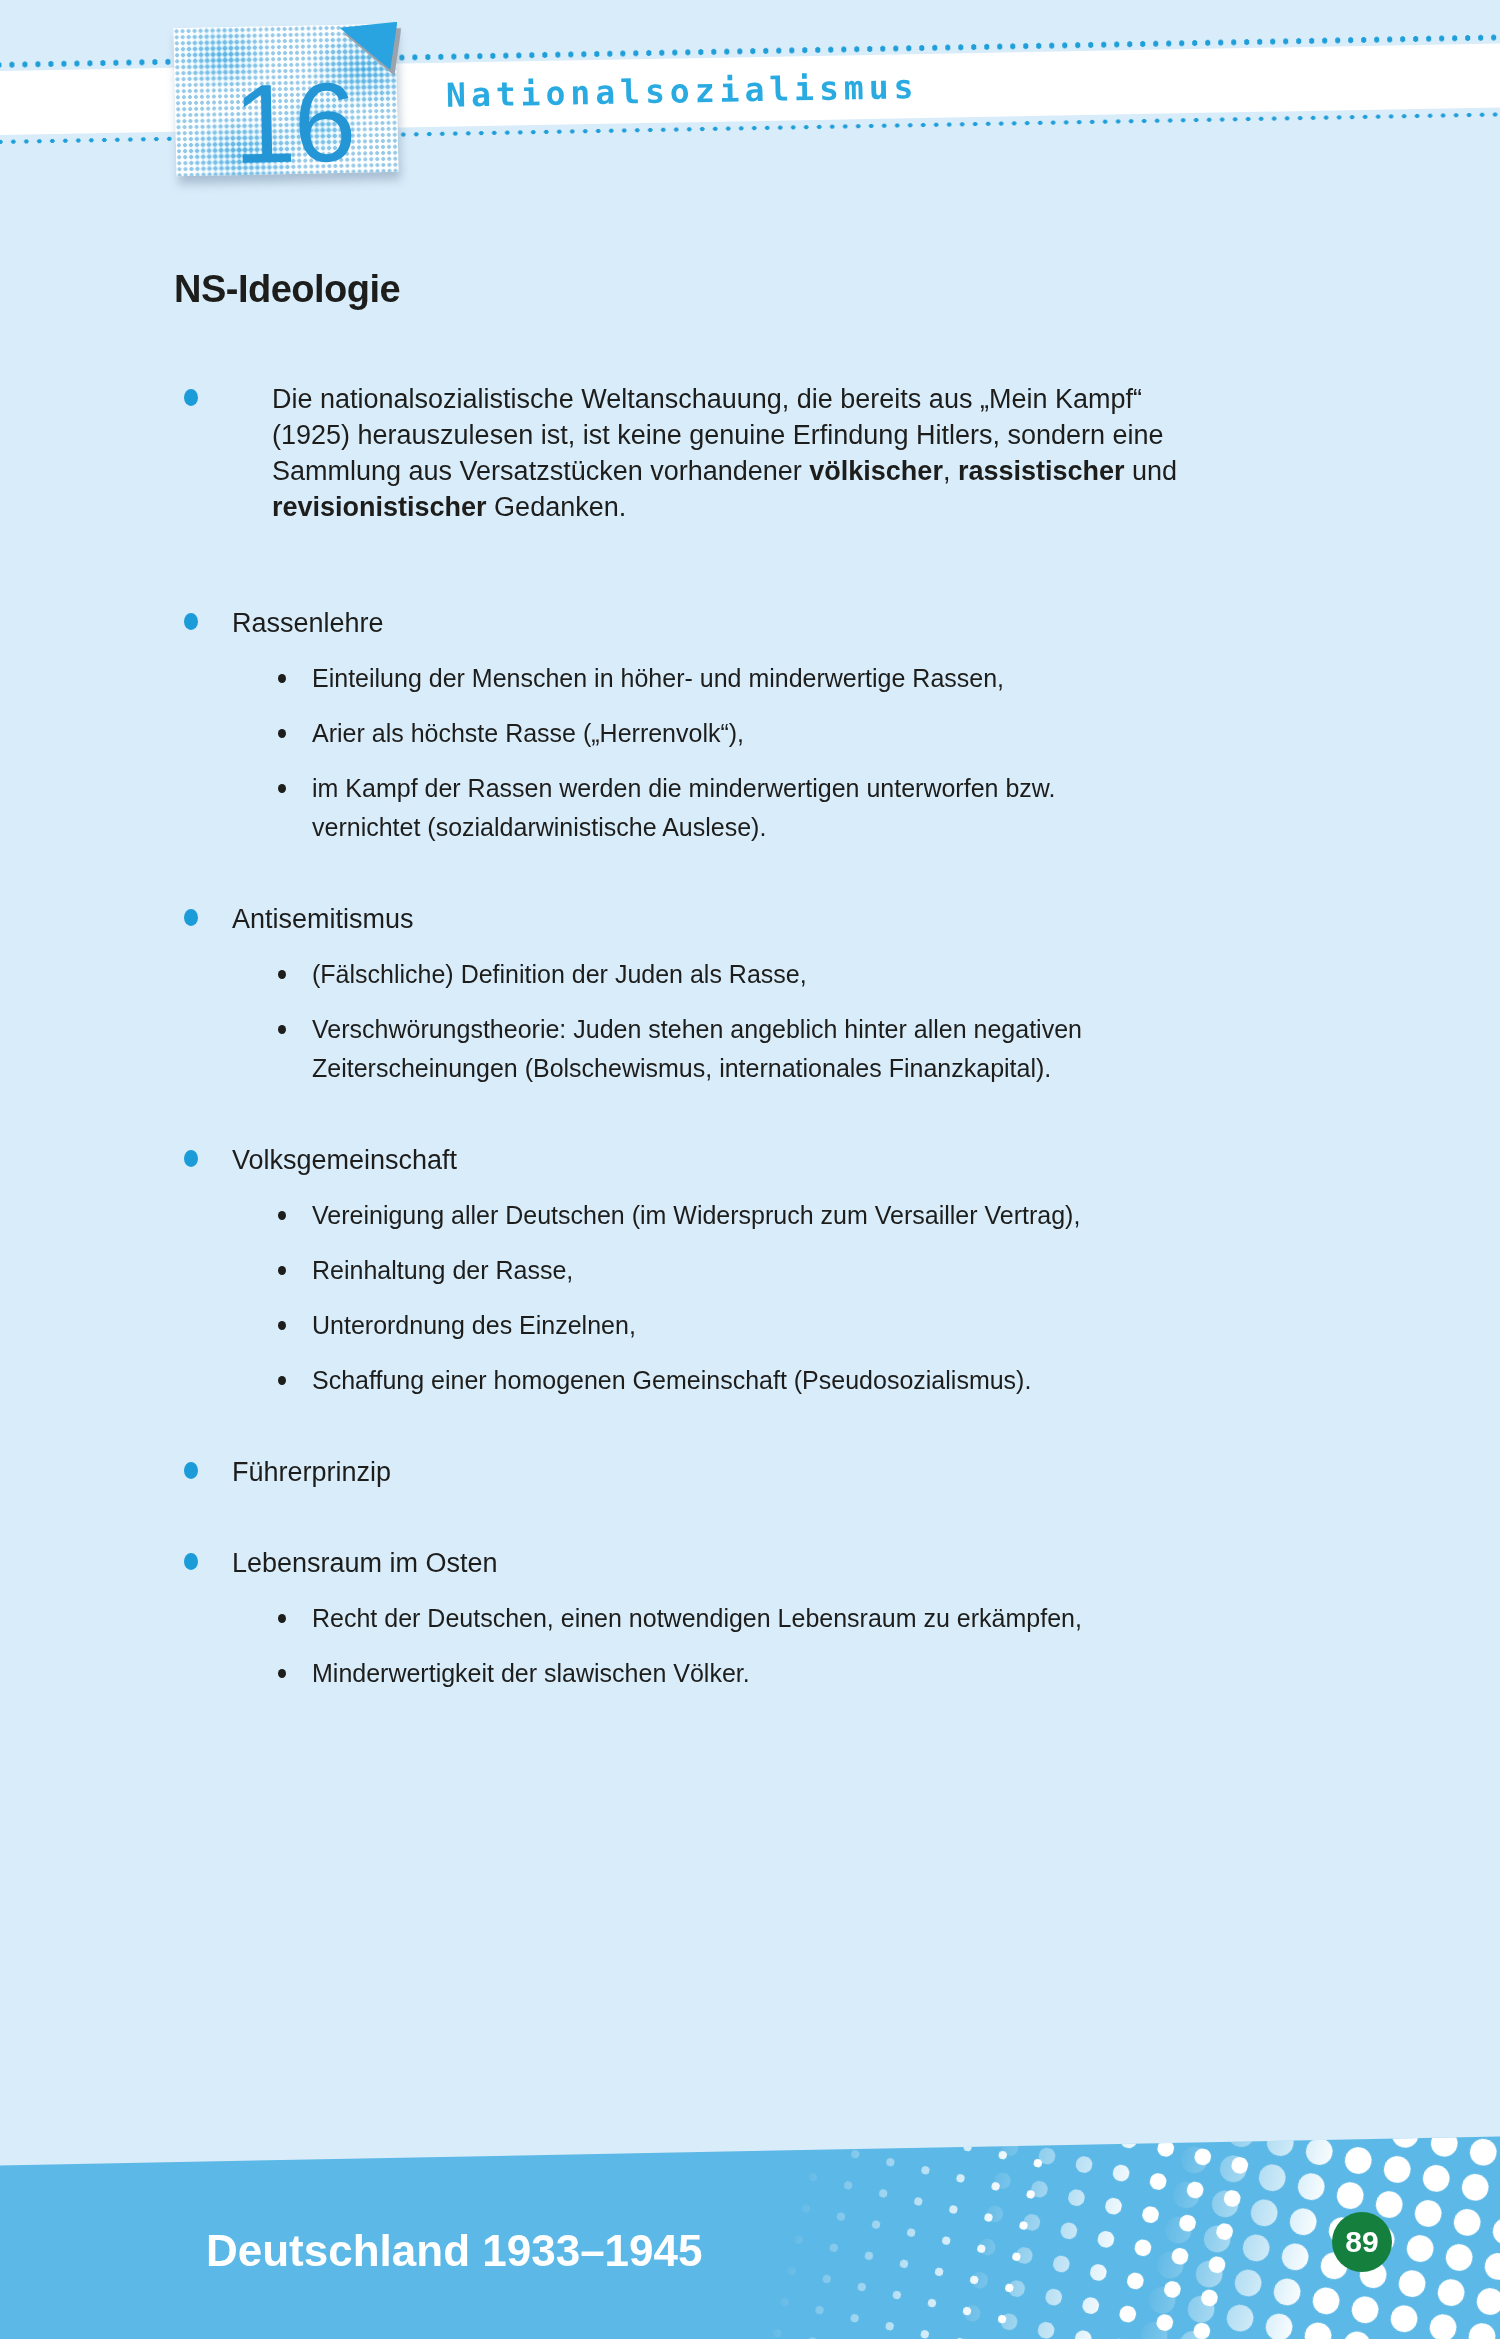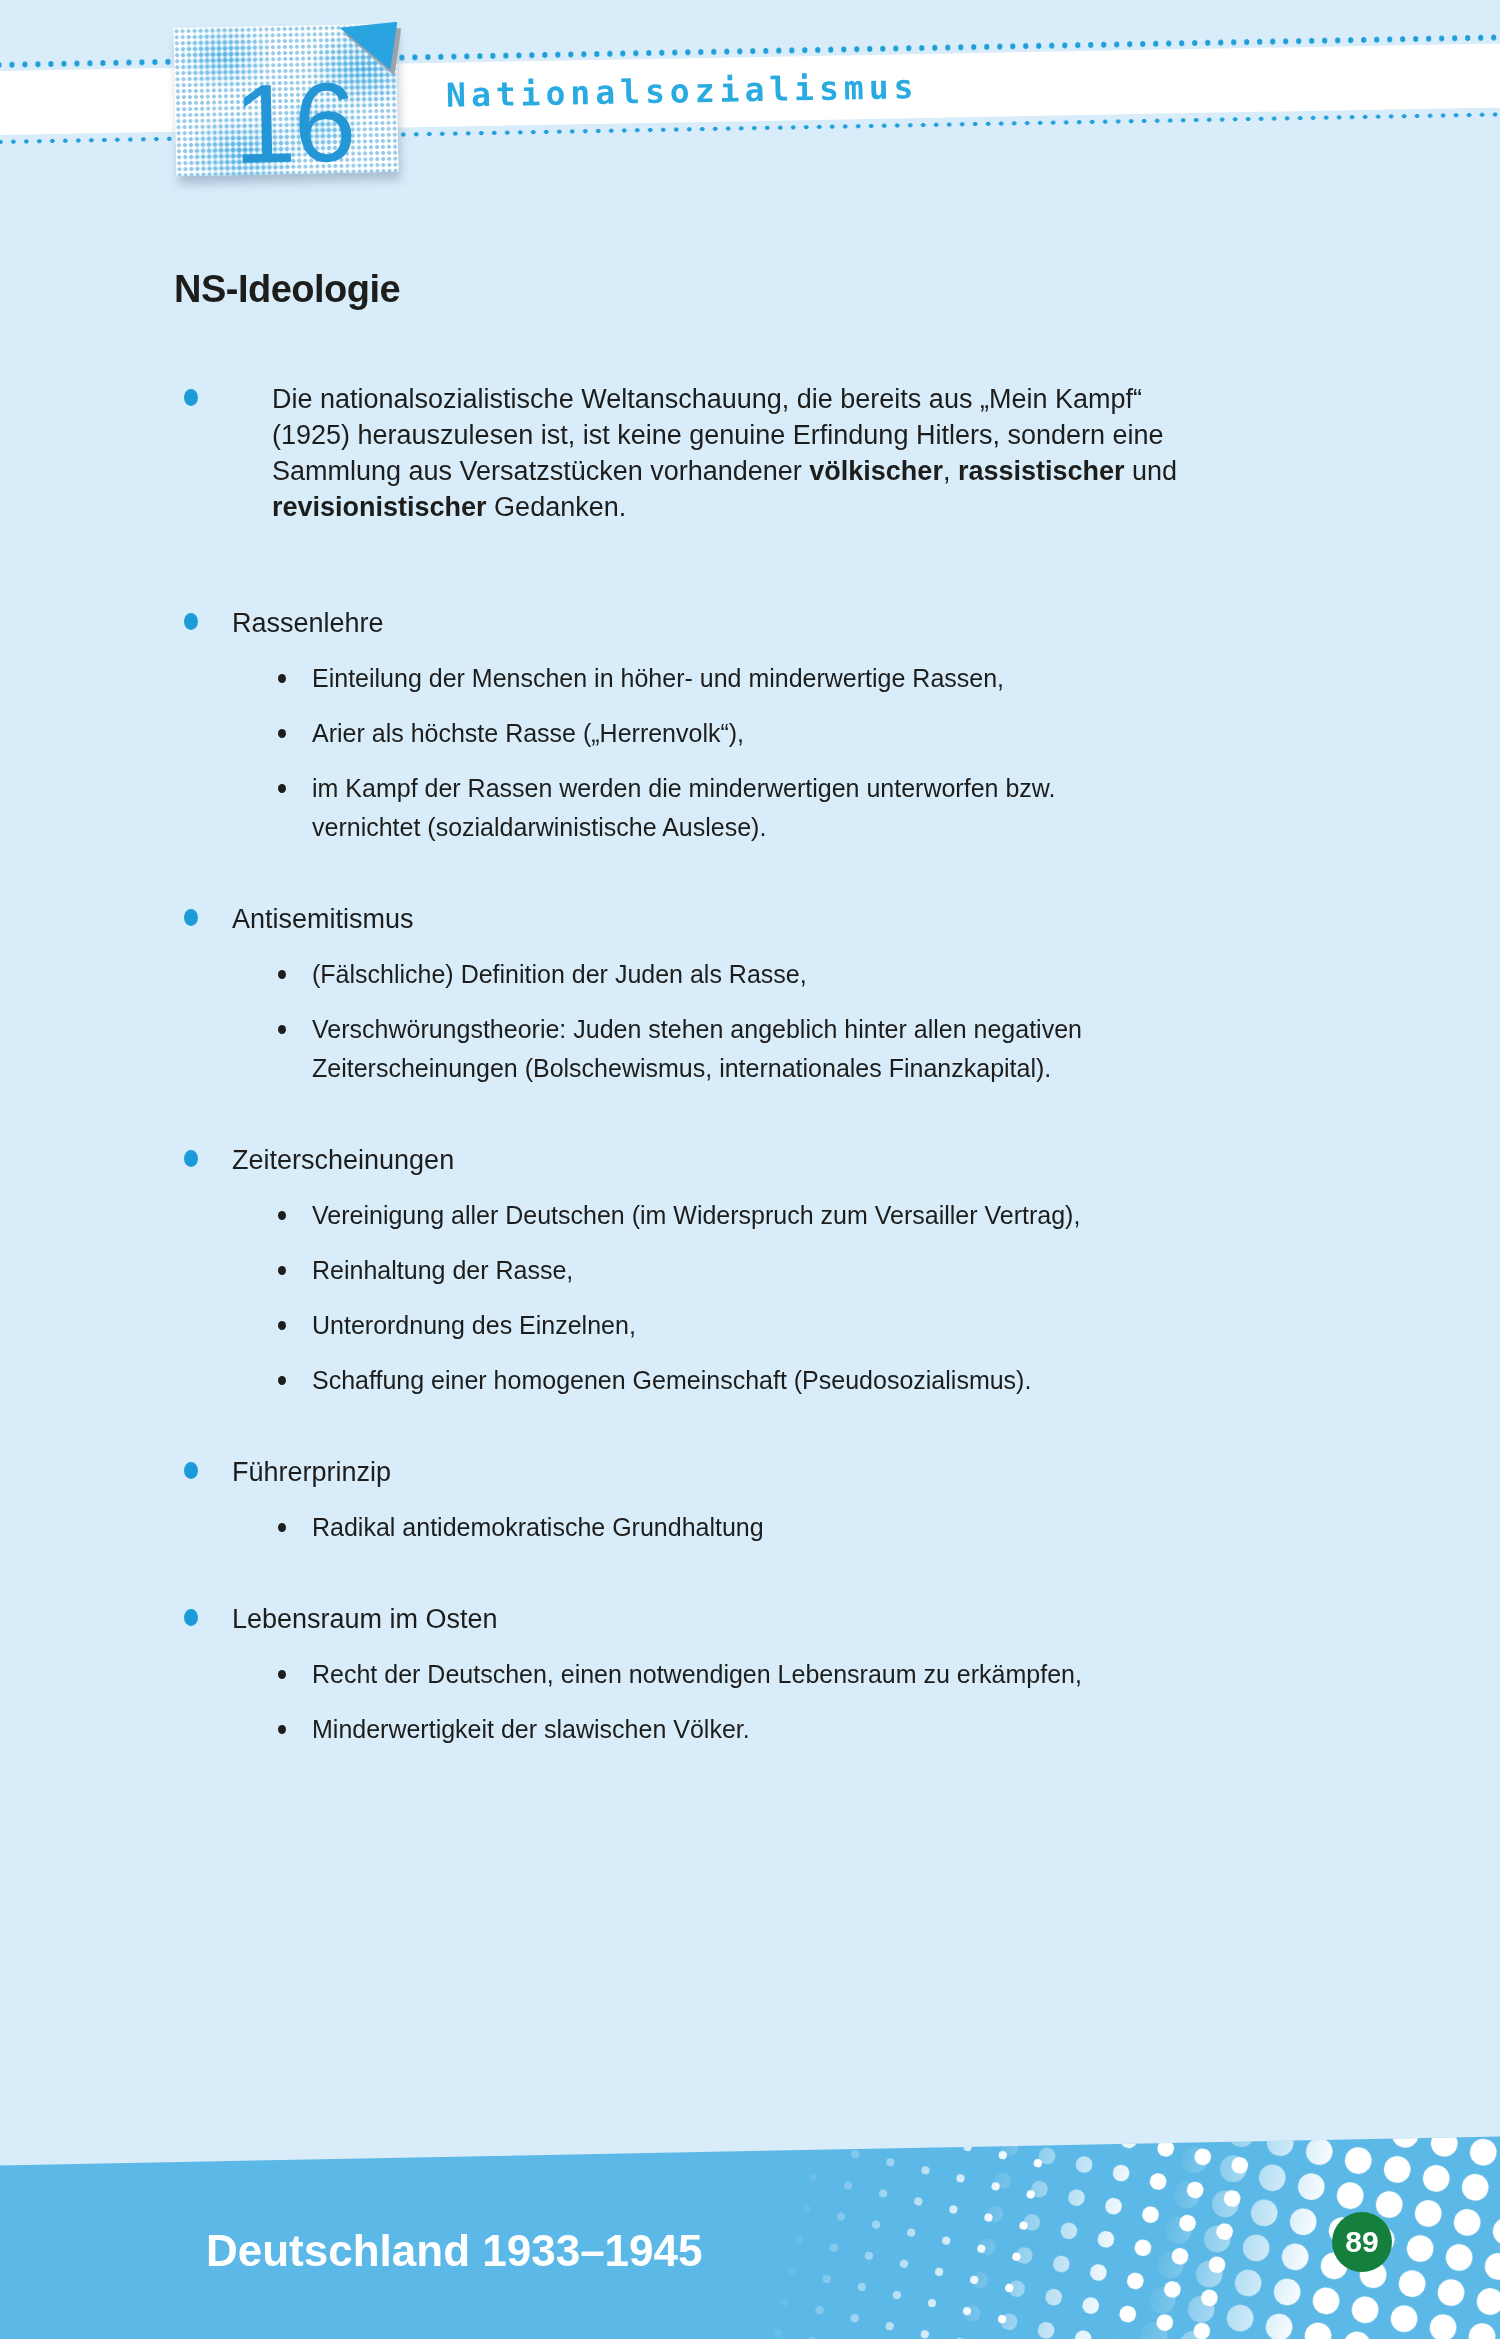--- a/index.html
+++ b/index.html
@@ -194,21 +194,21 @@
             <div class="item-text">
               <div class="item-line">Verschwörungstheorie: Juden stehen angeblich hinter allen negativen</div>
               <div class="item-line">Zeiterscheinungen (Bolschewismus, internationales Finanzkapital).</div>
             </div>
           </div>
         </div>
       </div>
       <div class="section">
         <span class="sec-bullet" style="background: rgb(27, 156, 216);"></span>
         <div class="sec-body">
-          <div class="sec-title">Zeiterscheinungen</div>
+          <div class="sec-title">Volksgemeinschaft</div>
           <div class="sub-item">
             <span class="item-dot"></span>
             <div class="item-text">
               <div class="item-line">Vereinigung aller Deutschen (im Widerspruch zum Versailler Vertrag),</div>
             </div>
           </div>
           <div class="sub-item">
             <span class="item-dot"></span>
             <div class="item-text">
               <div class="item-line">Reinhaltung der Rasse,</div>
@@ -225,26 +225,20 @@
             <div class="item-text">
               <div class="item-line">Schaffung einer homogenen Gemeinschaft (Pseudosozialismus).</div>
             </div>
           </div>
         </div>
       </div>
       <div class="section">
         <span class="sec-bullet" style="background: rgb(27, 156, 216);"></span>
         <div class="sec-body">
           <div class="sec-title">Führerprinzip</div>
-          <div class="sub-item">
-            <span class="item-dot"></span>
-            <div class="item-text">
-              <div class="item-line">Radikal antidemokratische Grundhaltung</div>
-            </div>
-          </div>
         </div>
       </div>
       <div class="section">
         <span class="sec-bullet" style="background: rgb(27, 156, 216);"></span>
         <div class="sec-body">
           <div class="sec-title">Lebensraum im Osten</div>
           <div class="sub-item">
             <span class="item-dot"></span>
             <div class="item-text">
               <div class="item-line">Recht der Deutschen, einen notwendigen Lebensraum zu erkämpfen,</div>

